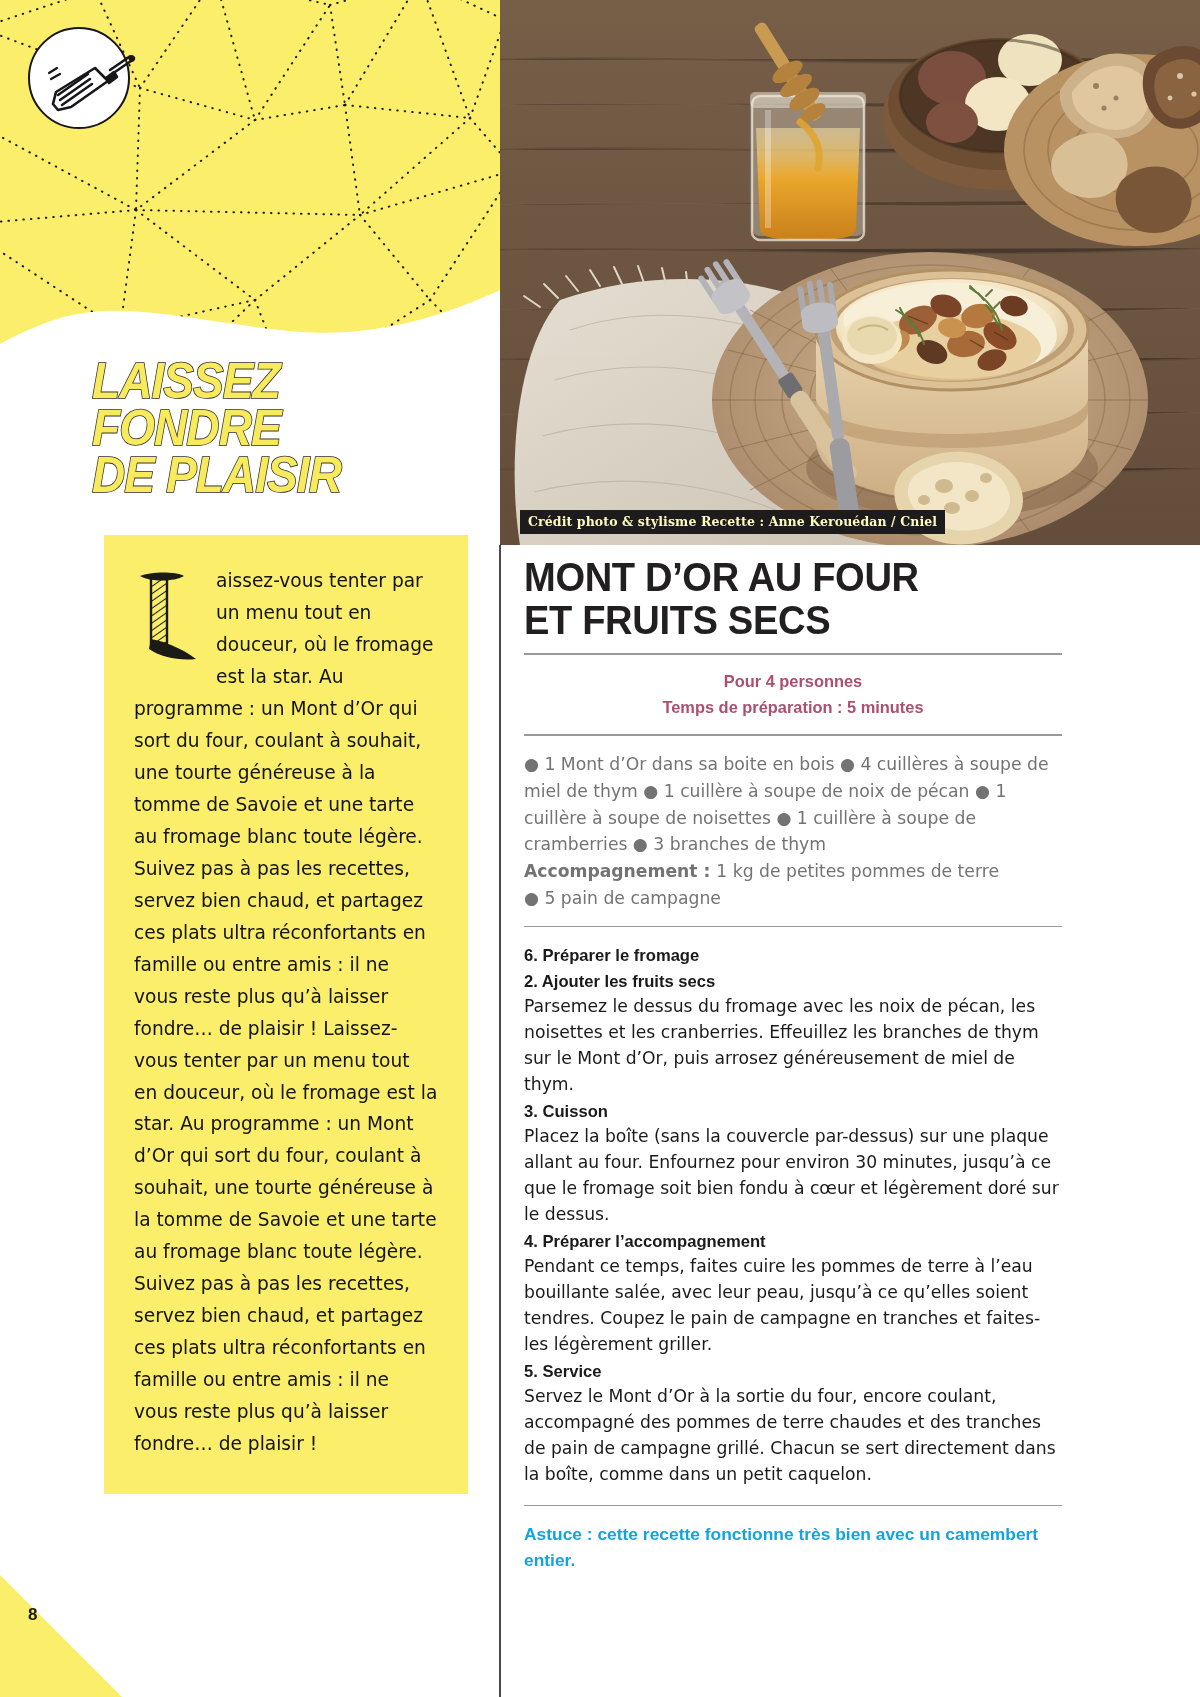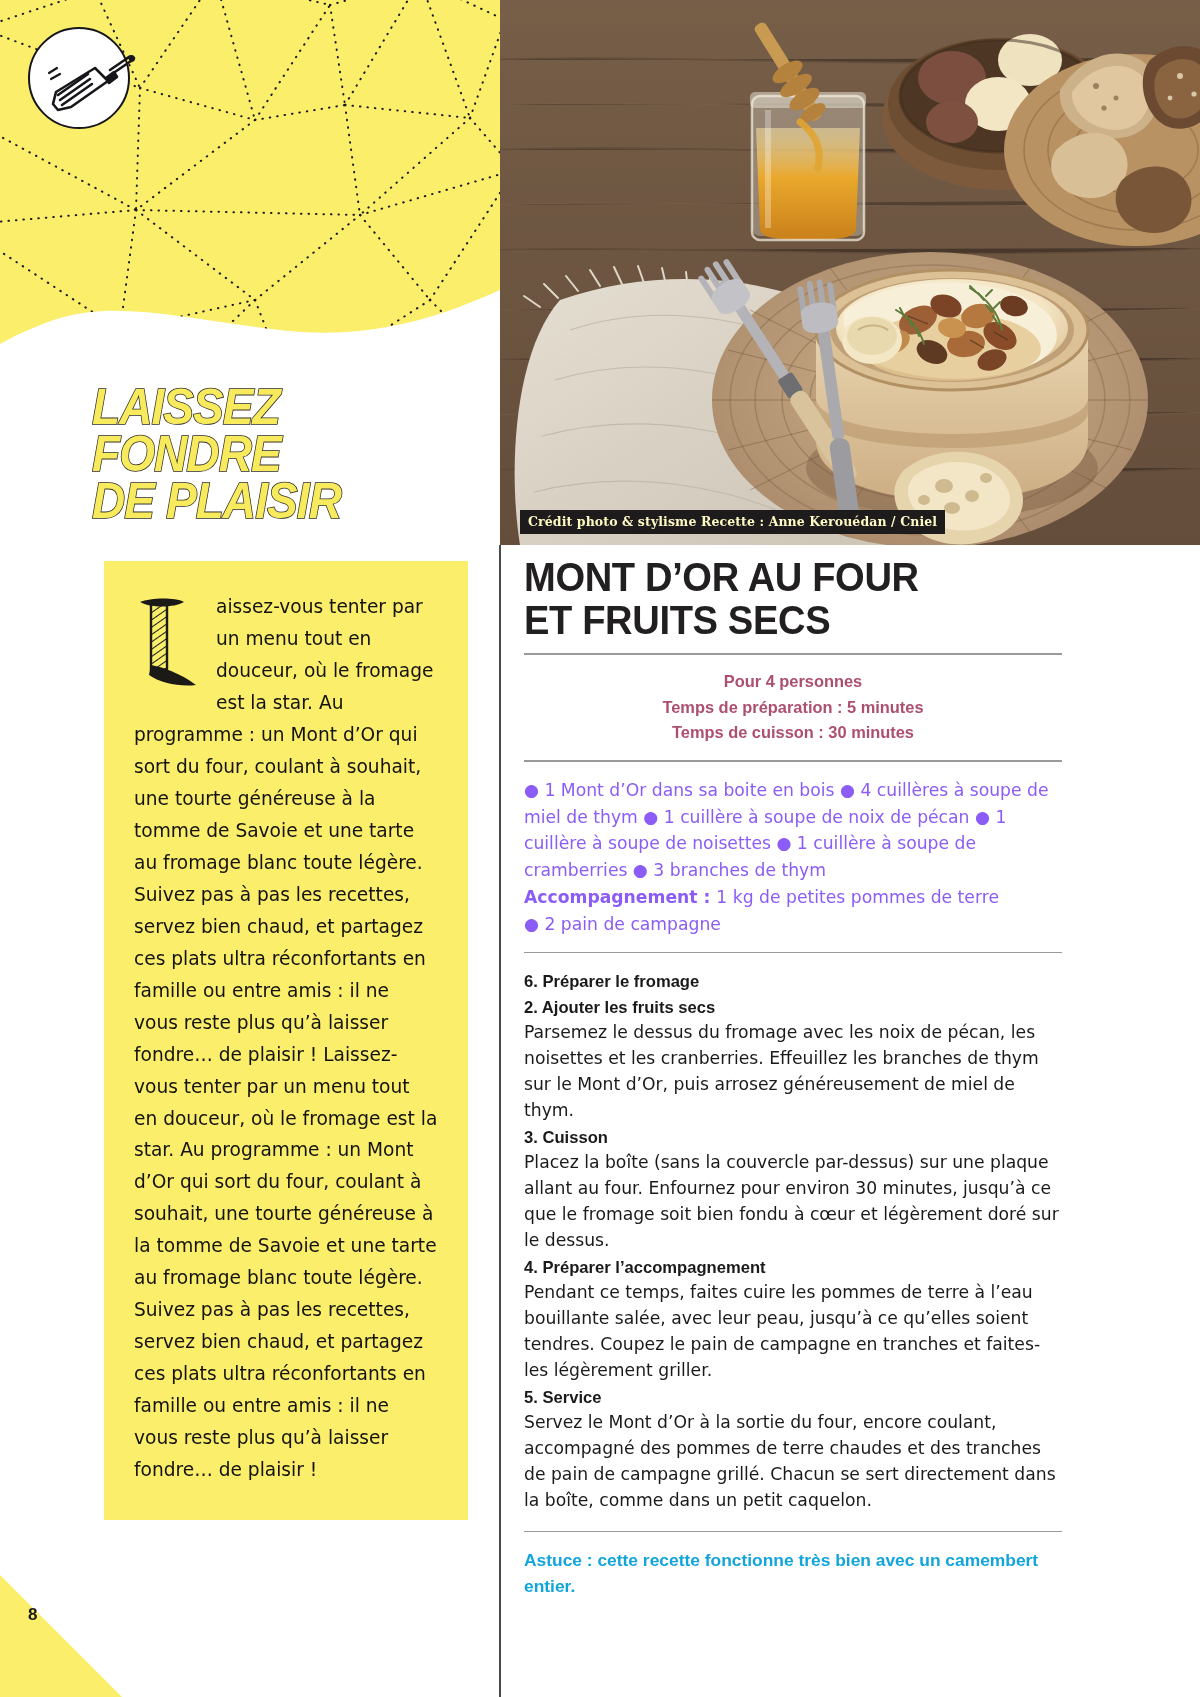--- a/index.html
+++ b/index.html
@@ -29,21 +29,21 @@
     position:absolute;left:20px;bottom:11px;z-index:3;
     background:#1d1b1c;color:#fef9c3;
     font-family:"DejaVu Serif", serif;font-weight:bold;font-size:12.5px;
     letter-spacing:.1px;padding:4px 8px 5px 8px;white-space:nowrap;
   }
 
   
   #col-rule{position:absolute;left:499px;top:545px;width:1.6px;height:1152px;background:#4a4a4a;z-index:3;}
 
   
-  #left-col{position:absolute;left:0;top:384px;width:500px;z-index:3;}
+  #left-col{position:absolute;left:0;top:358px;width:500px;z-index:3;}
 
   #headline{
     margin:0 0 0 92px;width:400px;
     font-family:"Liberation Sans", sans-serif;
     font-weight:bold;font-style:italic;
     font-size:50px;line-height:.94;letter-spacing:-1px;
     color:#f8ea5d;
     -webkit-text-stroke:1.6px #2c2a26;
     text-transform:uppercase;
     transform:scaleX(.92);transform-origin:left top;
@@ -93,21 +93,21 @@
 
   .rule{height:1.4px;background:#9a9a9a;width:100%;}
   #rule-1{margin:12px 0 14px 0;}
   #rule-2{margin:14px 0 15px 0;}
   #rule-3{margin:14px 0 16px 0;}
   #rule-4{margin:17px 0 15px 0;}
 
   #meta{font-family:"Liberation Sans", sans-serif;font-weight:bold;font-size:16.4px;line-height:1.58;color:#b0567a;text-align:center;}
   #meta .meta-line{display:block;color:#ad4f6f;}
 
-  #ingredients{font-size:17.2px;line-height:1.56;color:#8b5cf6;}
+  #ingredients{font-size:17.2px;line-height:1.56;color:#737373;}
   #ingredients .ing-run{display:block;}
   #ingredients b{font-weight:bold;}
 
   #steps{font-size:17.2px;line-height:1.51;color:#1a1a1a;}
   .step-head{font-family:"Liberation Sans", sans-serif;font-weight:bold;font-size:16.6px;display:block;margin-top:1px;}
   .step-body{display:block;margin-bottom:1px;}
 
   #astuce{
     font-family:"Liberation Sans", sans-serif;font-weight:bold;font-size:17.4px;line-height:1.5;
     color:#12a5dc;
@@ -487,29 +487,28 @@
   <h2 id="recipe-title">
     <span class="rt-line">MONT D’OR AU FOUR</span>
     <span class="rt-line">ET FRUITS SECS</span>
   </h2>
 
   <div class="rule" id="rule-1"></div>
 
   <div id="meta">
     <span class="meta-line">Pour 4 personnes</span>
     <span class="meta-line">Temps de préparation : 5 minutes</span>
-    <span class="meta-line">Temps de cuisson  : 30 minutes</span>
   </div>
 
   <div class="rule" id="rule-2"></div>
 
   <div id="ingredients">
     <span class="ing-run">● 1 Mont d’Or dans sa boite en bois ● 4 cuillères à soupe de miel de thym ● 1 cuillère à soupe de noix de pécan ● 1 cuillère à soupe de noisettes ● 1 cuillère à soupe de cramberries ● 3 branches de thym</span>
     <span class="ing-run"><b>Accompagnement : </b><span>1 kg de petites pommes de terre</span></span>
-    <span class="ing-run">● 2 pain de campagne</span>
+    <span class="ing-run">● 5 pain de campagne</span>
   </div>
 
   <div class="rule" id="rule-3"></div>
 
   <div id="steps">
     <span class="step-head">6. Préparer le fromage</span>
     <span class="step-head">2. Ajouter les fruits secs</span>
     <span class="step-body">Parsemez le dessus du fromage avec les noix de pécan, les noisettes et les cranberries. Effeuillez les branches de thym sur le Mont d’Or, puis arrosez généreusement de miel de thym.</span>
     <span class="step-head">3. Cuisson</span>
     <span class="step-body">Placez la boîte (sans la couvercle par-dessus) sur une plaque allant au four. Enfournez pour environ 30 minutes, jusqu’à ce que le fromage soit bien fondu à cœur et légèrement doré sur le dessus.</span>

